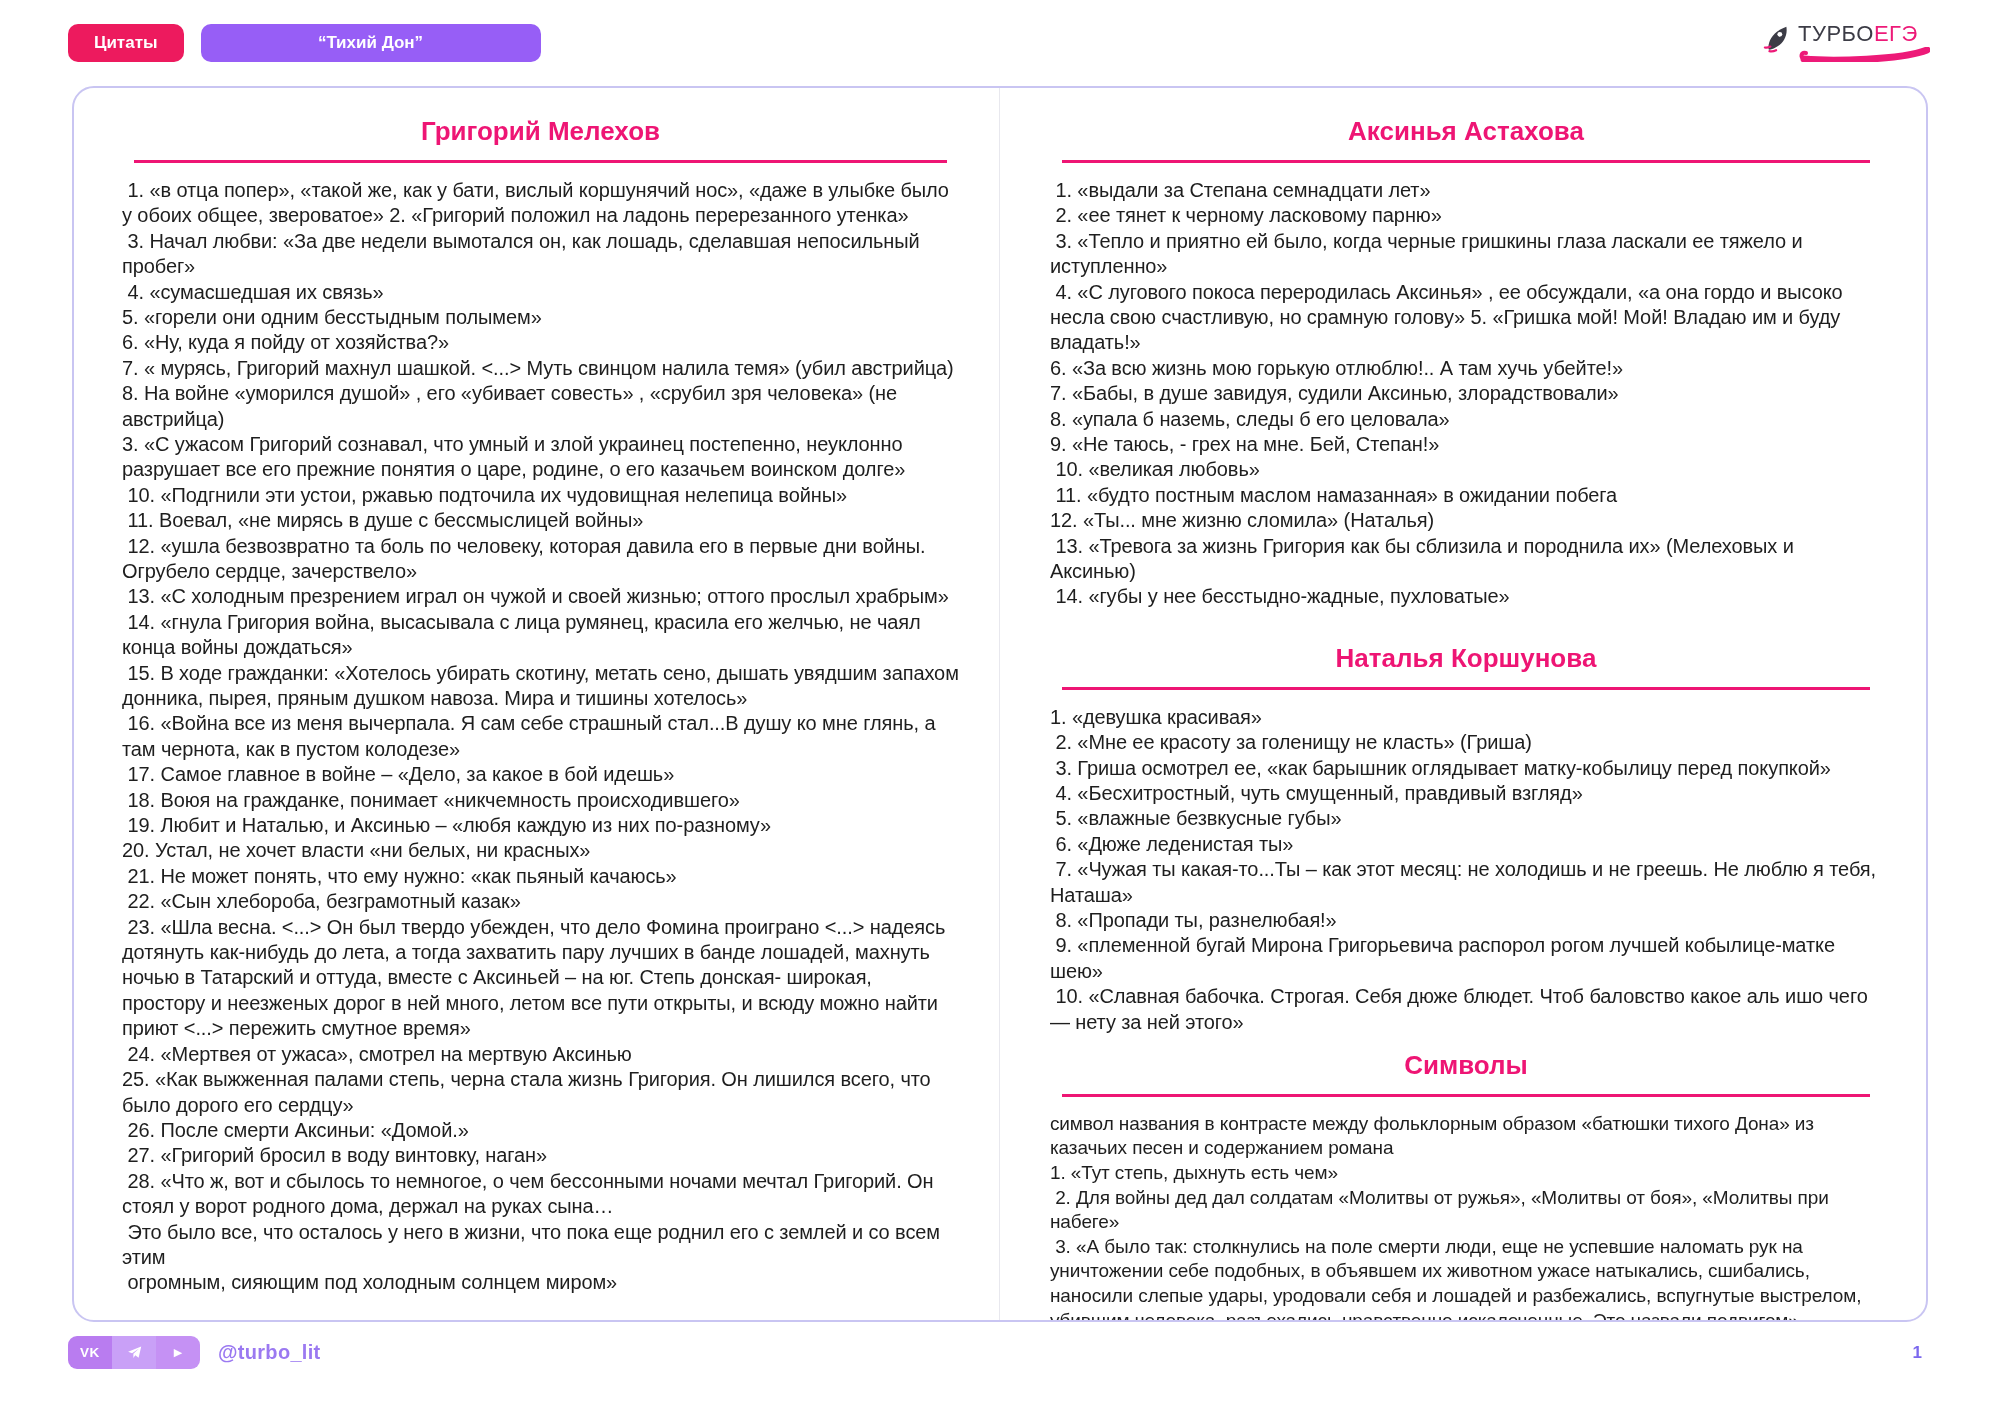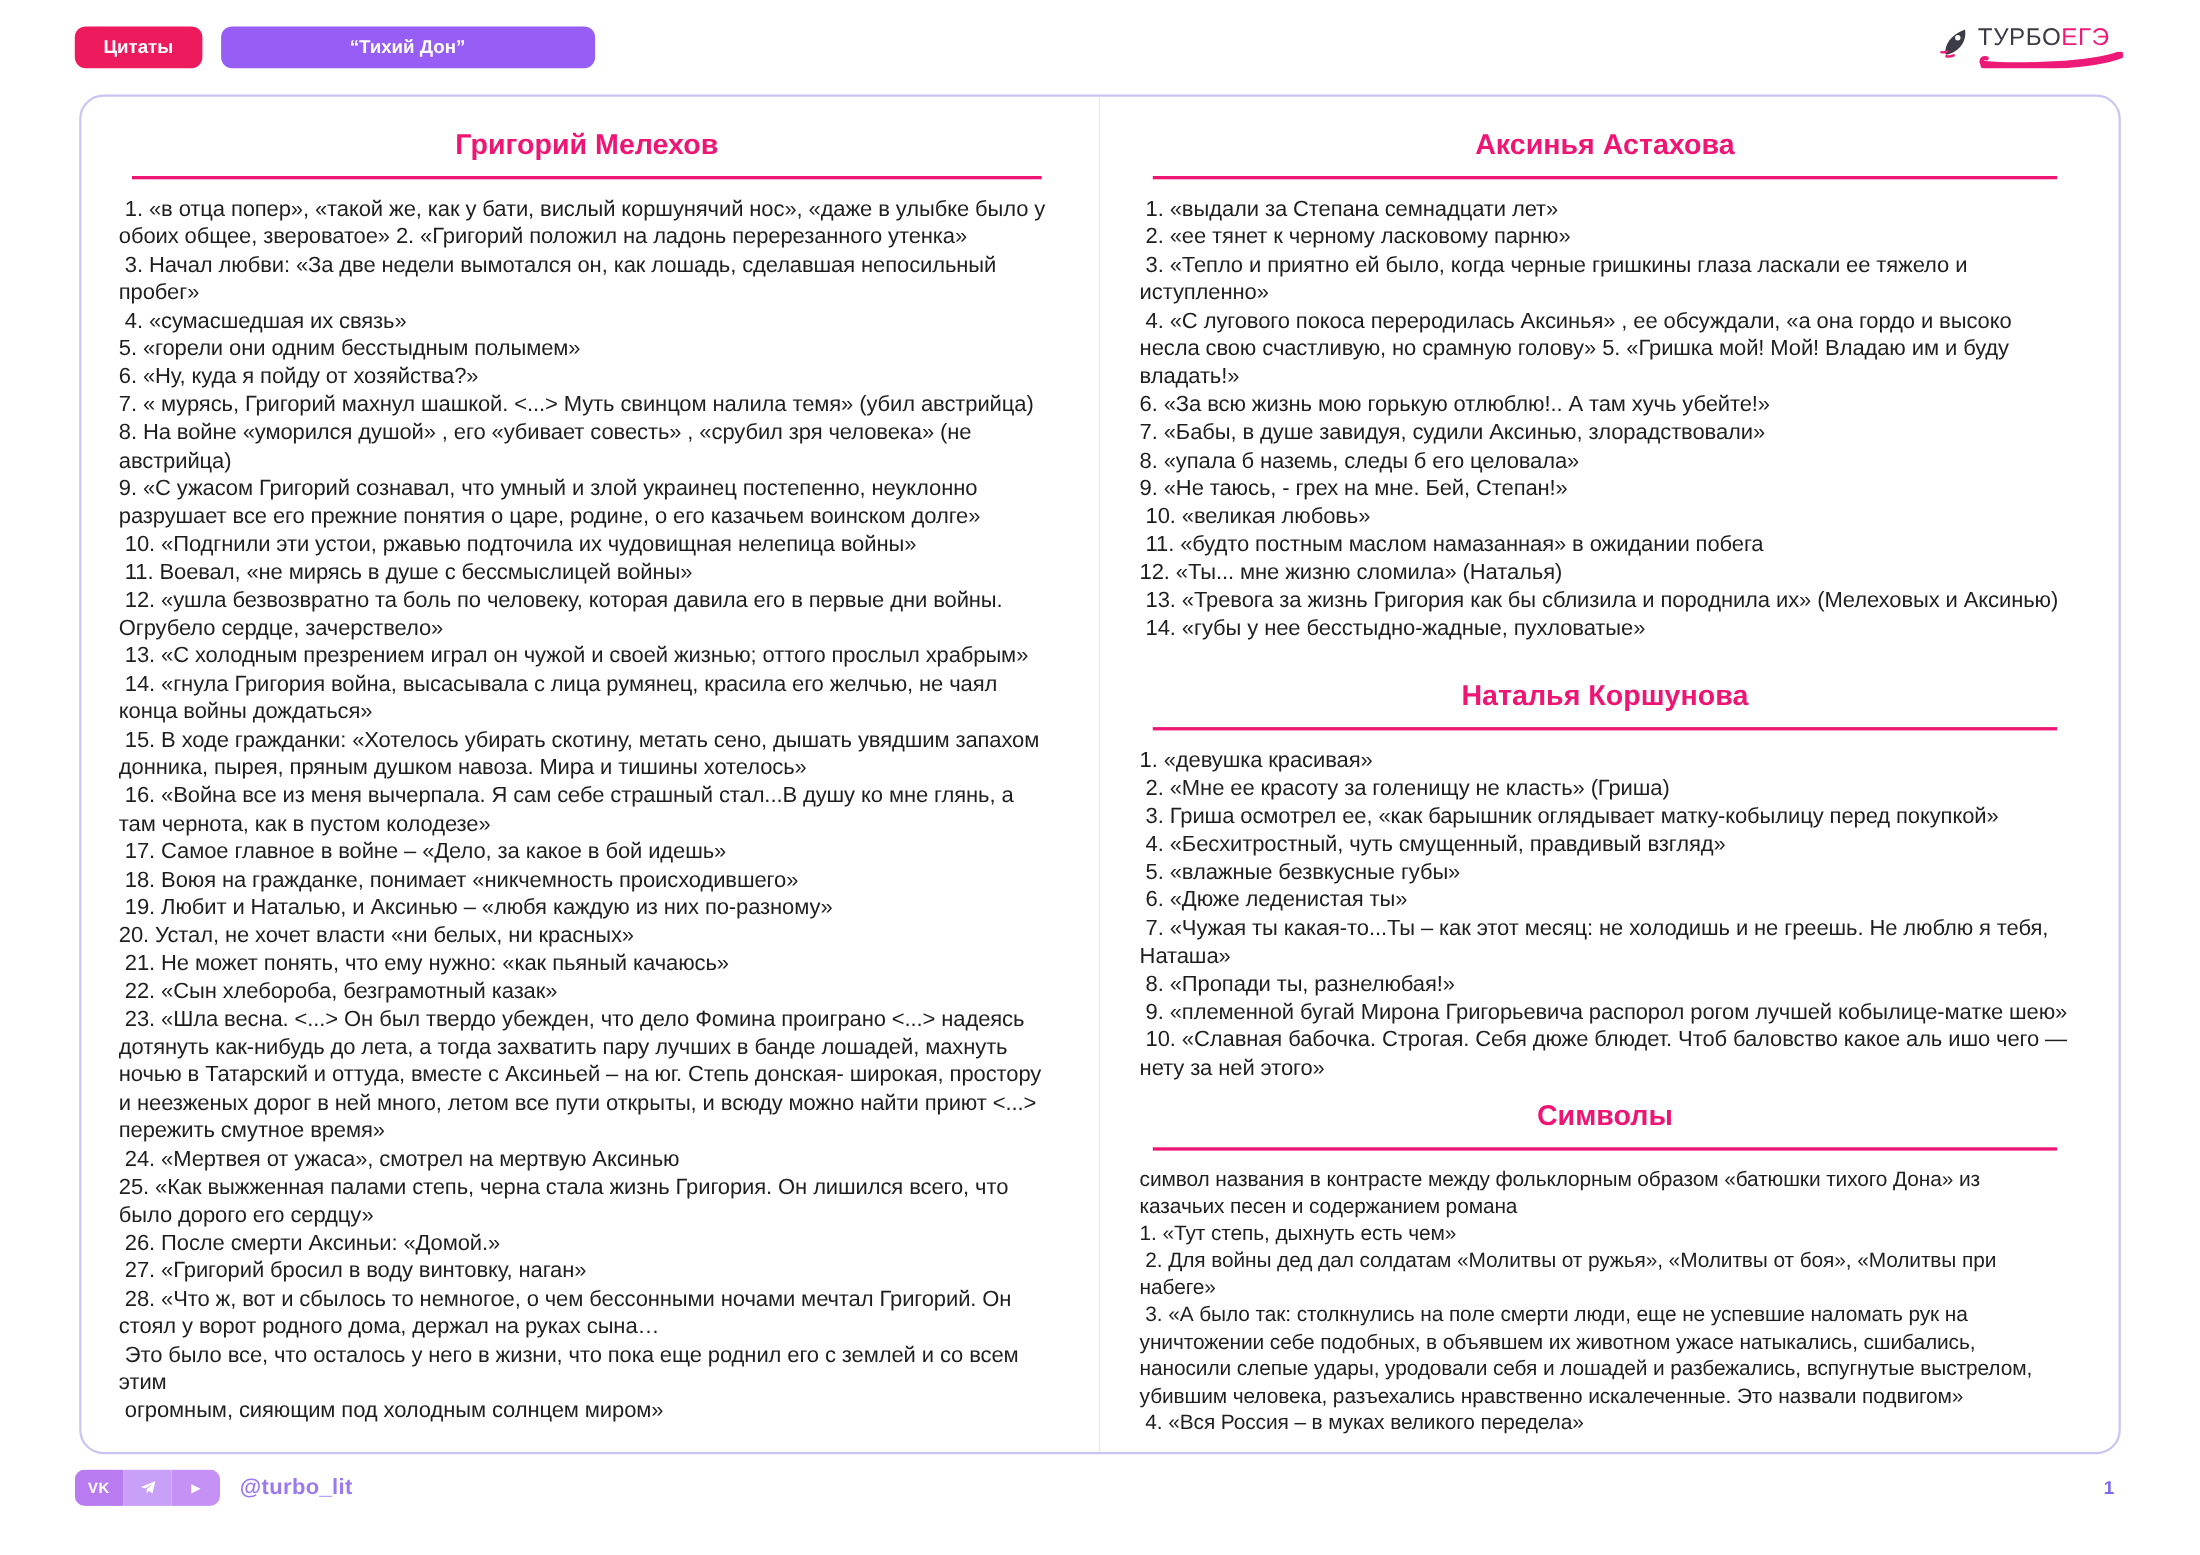--- a/index.html
+++ b/index.html
@@ -39,21 +39,21 @@
   
   .card {
     margin:24px 72px 0 72px;
     height:1236px;
     background:#fff;
     border:2px solid #c9c5f2;
     border-radius:22px;
     display:flex;
     overflow:hidden;
   }
-  .col { width:50%; padding:29px 40px 0 34px; }
+  .col { width:50%; padding:29px 40px 0 34px;margin-left:14px; }
   .col-left  { border-right:1.5px solid #e8e8ee; }
   .col-right { padding:29px 44px 0 36px; }
 
   .sec-title {
     margin:0 12px;
     padding-bottom:13px;
     border-bottom:3px solid #ee1574;
     color:#ee1574;
     font-size:26px; font-weight:bold;
     text-align:center; line-height:1.15;
@@ -129,21 +129,21 @@
         <h2 class="sec-title">Григорий Мелехов</h2>
         <div class="paras">
 
         <p class="q"> 1. «в отца попер», «такой же, как у бати, вислый коршунячий нос», «даже в улыбке было у обоих общее, звероватое» 2. «Григорий положил на ладонь перерезанного утенка»</p>
             <p class="q"> 3. Начал любви: «За две недели вымотался он, как лошадь, сделавшая непосильный пробег»</p>
             <p class="q"> 4. «сумасшедшая их связь»</p>
             <p class="q">5. «горели они одним бесстыдным полымем»</p>
             <p class="q">6. «Ну, куда я пойду от хозяйства?»</p>
             <p class="q">7. « мурясь, Григорий махнул шашкой. &lt;...&gt; Муть свинцом налила темя» (убил австрийца)</p>
             <p class="q">8. На войне «уморился душой» , его «убивает совесть» , «срубил зря человека» (не австрийца)</p>
-            <p class="q">9. «С ужасом Григорий сознавал, что умный и злой украинец постепенно, неуклонно разрушает все его прежние понятия о царе, родине, о его казачьем воинском долге»</p>
+            <p class="q">3. «С ужасом Григорий сознавал, что умный и злой украинец постепенно, неуклонно разрушает все его прежние понятия о царе, родине, о его казачьем воинском долге»</p>
             <p class="q"> 10. «Подгнили эти устои, ржавью подточила их чудовищная нелепица войны»</p>
             <p class="q"> 11. Воевал, «не мирясь в душе с бессмыслицей войны»</p>
             <p class="q"> 12. «ушла безвозвратно та боль по человеку, которая давила его в первые дни войны. Огрубело сердце, зачерствело»</p>
             <p class="q"> 13. «С холодным презрением играл он чужой и своей жизнью; оттого прослыл храбрым»</p>
             <p class="q"> 14. «гнула Григория война, высасывала с лица румянец, красила его желчью, не чаял конца войны дождаться»</p>
             <p class="q"> 15. В ходе гражданки: «Хотелось убирать скотину, метать сено, дышать увядшим запахом донника, пырея, пряным душком навоза. Мира и тишины хотелось»</p>
             <p class="q"> 16. «Война все из меня вычерпала. Я сам себе страшный стал...В душу ко мне глянь, а там чернота, как в пустом колодезе»</p>
             <p class="q"> 17. Самое главное в войне – «Дело, за какое в бой идешь»</p>
             <p class="q"> 18. Воюя на гражданке, понимает «никчемность происходившего»</p>
             <p class="q"> 19. Любит и Наталью, и Аксинью – «любя каждую из них по-разному»</p>

